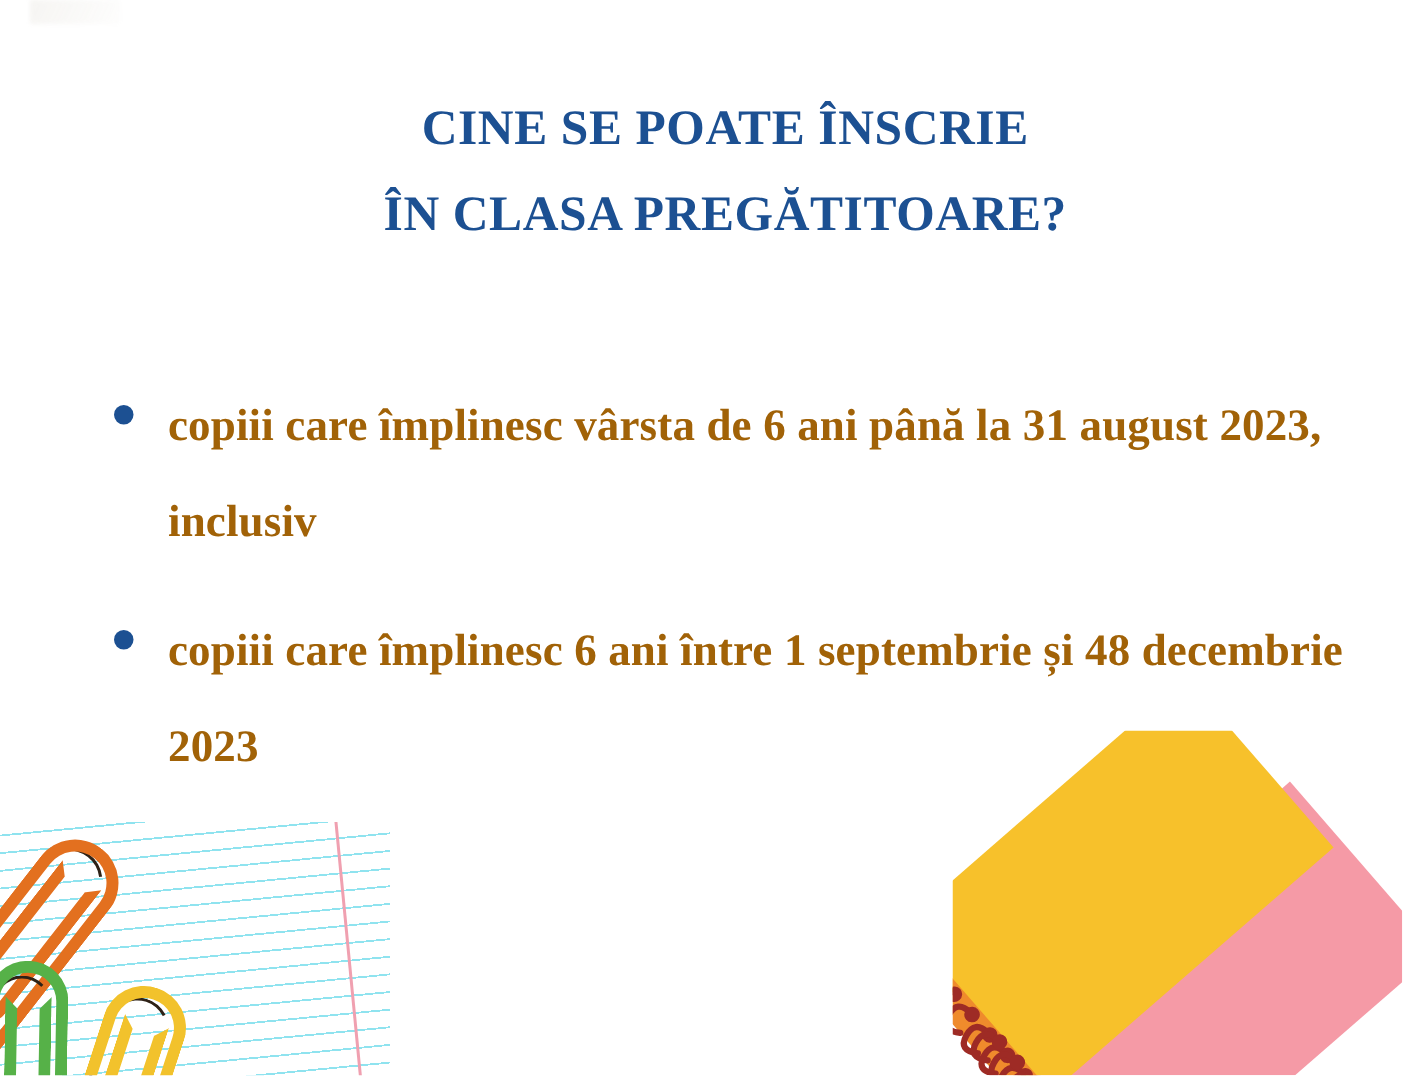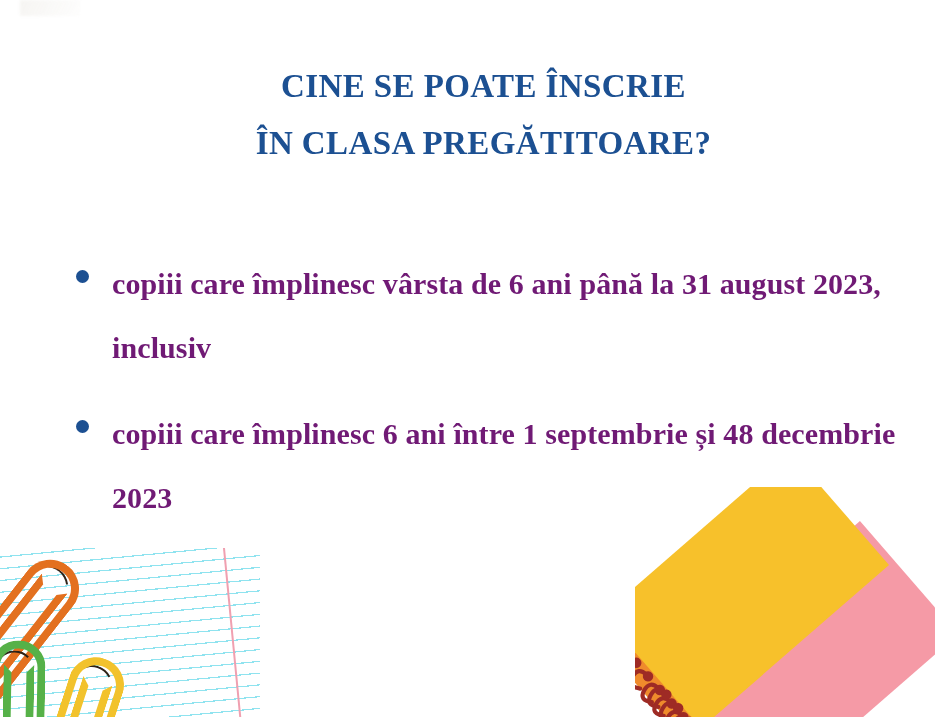--- a/index.html
+++ b/index.html
@@ -66,21 +66,21 @@
     position: absolute;
     left: 6px;
     top: 18px;
     width: 13px;
     height: 13px;
     border-radius: 50%;
     background: #1c5092;
   }
   .bullet-text {
     display: block;
-    color: #701a75;
+    color: #a16207;
     font-weight: bold;
     font-size: 30px;
     line-height: 64px;
     letter-spacing: .1px;
   }
 
   
   .paper-wrap {
     position: absolute;
     left: -40px;

